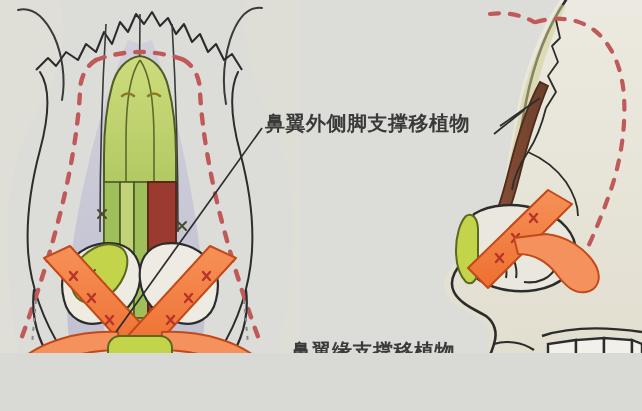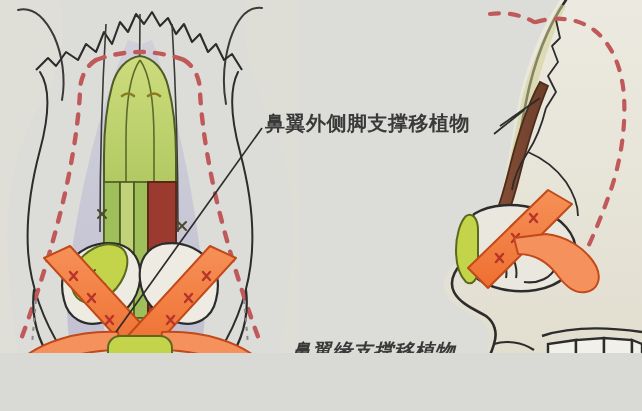--- a/index.html
+++ b/index.html
@@ -24,21 +24,21 @@
   .label {
     position: absolute;
     color: #3a3a3a;
     font-size: 20px;
     font-weight: 700;
     letter-spacing: 0.5px;
     white-space: nowrap;
     font-family: "DejaVu Sans", "Liberation Sans", sans-serif;
   }
   #label-lateral-crural { left: 265px; top: 110px; }
-  #label-alar-rim { left: 291px; top: 338px; font-style: italic; }
+  #label-alar-rim { left: 291px; top: 338px; }
 </style>
 </head>
 <body>
 
 <div id="root">
 
   <svg id="art" viewBox="0 0 642 411" xmlns="http://www.w3.org/2000/svg">
     <defs>
       <linearGradient id="gLavender" x1="0" y1="0" x2="0" y2="1">
         <stop offset="0%" stop-color="#c3c1dc" stop-opacity="0.85"></stop>

